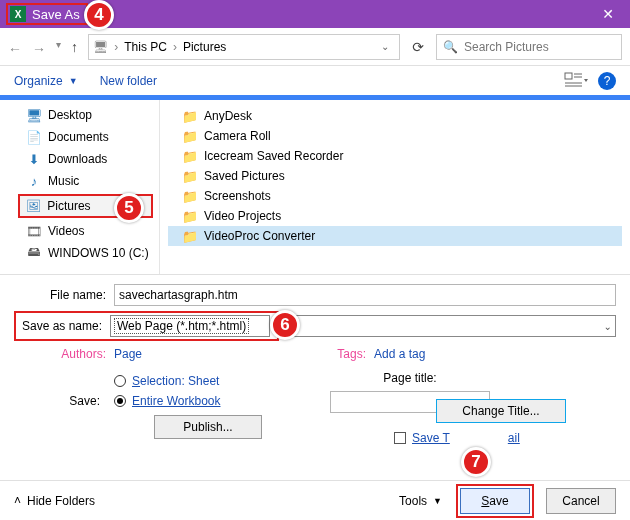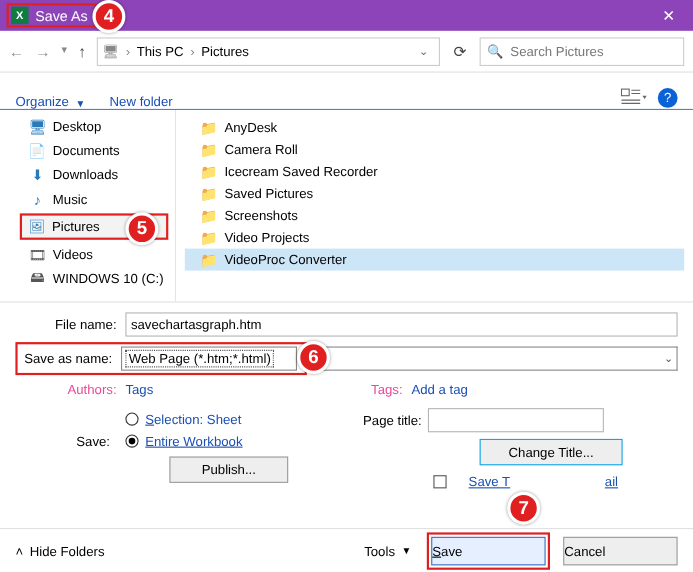--- a/index.html
+++ b/index.html
@@ -71,23 +71,23 @@
   .search-box {
     width: 186px; height: 26px;
     border: 1px solid #ccc;
     display: flex; align-items: center;
     padding: 0 6px; color: #777;
   }
   .search-glyph { color: #666; margin-right: 6px; font-size: 12px;}
   
   .toolbar {
     height: 34px;
-    display: flex; align-items: flex-end;
+    display: flex; align-items: center;
     padding: 0 14px;
-    border-bottom: 1px solid #3b82f6;
+    border-bottom: 5px solid #3b82f6;
   }
   .toolbar .organize { color: #1a4fb4; margin-right: 6px;}
   .toolbar .drop { color: #1a4fb4; font-size: 9px; margin-right: 22px;}
   .toolbar .newfolder { color: #1a4fb4; }
   .toolbar .right { margin-left: auto; display: flex; align-items: center; gap: 10px;}
   .view-ico { width: 24px; height: 20px; }
   .help-ico {
     width: 18px; height: 18px; border-radius: 50%;
     background: #0b61d6; color: #fff; font-size: 12px;
     display: inline-flex; align-items: center; justify-content: center;
@@ -200,56 +200,56 @@
   .publish-btn {
     margin-left: 140px;
     width: 108px; height: 24px;
     border: 1px solid #999; background: #eee;
     text-align: center; line-height: 22px;
     margin-top: 4px;
   }
   .page-title-row {
     position: absolute;
     left: 330px; top: 96px;
-    display: flex; align-items: center; gap: 6px;
+    display: flex; align-items: center; gap: 6px; flex-direction: column;
   }
   .pt-input {
     width: 160px; height: 22px; border: 1px solid #b5b5b5; background: #fff;
   }
   .change-title-btn {
     position: absolute;
     left: 436px; top: 124px;
     width: 130px; height: 24px;
     border: 1px solid #0ea5e9; background: #eee;
     text-align: center; line-height: 22px;
   }
   .thumb-row {
     position: absolute;
     left: 394px; top: 156px;
-    display: flex; align-items: center; gap: 20px;
+    display: flex; align-items: center; gap: 6px;
   }
   .checkbox {
     width: 12px; height: 12px; border: 1px solid #555; background: #fff;
   }
   .thumb-label { color: #1a4fb4; text-decoration: underline;}
   
   .bottombar {
     position: absolute;
     left: 0; right: 0; bottom: 0;
     height: 40px;
     border-top: 1px solid #e0e0e0;
     display: flex; align-items: center;
     padding: 0 14px;
   }
   .hide-folders { display: flex; align-items: center; gap: 6px;}
   .tools { margin-left: auto; display: flex; align-items: center; gap: 6px; margin-right: 14px;}
   .btn {
-    width: 104px; height: 26px;
+    width: 70px; height: 26px;
     border: 1px solid #999; background: #eee;
-    text-align: left; line-height: 24px;
+    text-align: center; line-height: 24px;
   }
   .save-box { border: 2px solid #e02020; padding: 2px; display: inline-block;}
   .save-box .btn { border: 1px solid #3a6fbf; background: #e6efff;}
   
   .callout {
     position: absolute;
     width: 30px; height: 30px;
     background: #e02020; border: 3px solid #fff;
     border-radius: 50%;
     color: #fff; font-weight: bold; font-size: 17px;
@@ -384,21 +384,21 @@
       </div>
     </div>
     <div class="combo" style="border-left:none;">
       <span class="dd">⌄</span>
     </div>
   </div>
 
   <div class="meta-row">
     <div class="meta-col">
       <span class="meta-label">Authors:</span>
-      <span class="meta-val link">Tags</span>
+      <span class="meta-val link">Page</span>
     </div>
     <div class="meta-col">
       <span class="meta-label" style="width:60px">Tags:</span>
       <span class="meta-val link">Add a tag</span>
     </div>
   </div>
 
   <div class="save-block">
     <div class="radio-row">
       <span class="radio-dot"></span>

